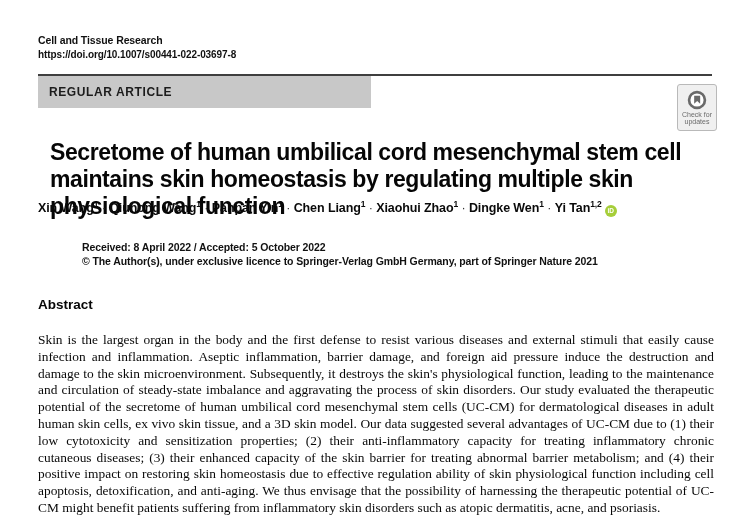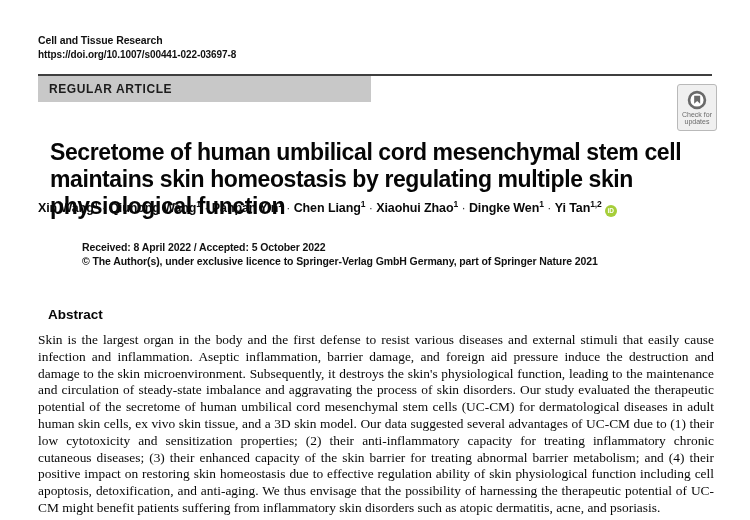--- a/index.html
+++ b/index.html
@@ -16,21 +16,21 @@
   
   .journal-block { position: absolute; left: 38px; top: 33px; line-height: 14.5px; }
   .journal-name { font-size: 10.5px; font-weight: 700; letter-spacing: -0.1px; color: #111; }
   .doi-line { font-size: 10px; font-weight: 600; letter-spacing: -0.1px; color: #111; }
 
   .header-rule {
     position: absolute; left: 38px; top: 74px; width: 674px; height: 2px;
     background: #3f3f3f;
   }
   .article-type-banner {
-    position: absolute; left: 38px; top: 76px; width: 322px; height: 26px;
+    position: absolute; left: 38px; top: 76px; width: 322px; height: 32px;
     background: #c8c8c8;
     display: flex; align-items: center;
     padding-left: 11px;
     font-size: 12px; font-weight: 700; letter-spacing: 0.6px; color: #1c1c1c;
   }
 
   
   .crossmark {
     position: absolute; left: 677px; top: 84px; width: 40px; height: 47px;
     background: #f0f0f0;
@@ -64,21 +64,21 @@
     cursor: pointer;
   }
 
   
   .dates-block { position: absolute; left: 38px; top: 240px; line-height: 14px; }
   .received-line, .copyright-line { font-size: 10.5px; font-weight: 600; letter-spacing: -0.1px; color: #111; padding-left: 44px; }
 
   
   .abstract-heading {
     position: absolute; left: 38px; top: 297px;
-    font-size: 13.5px; font-weight: 700; color: #060606; margin: 10px;
+    font-size: 13.5px; font-weight: 700; color: #060606; margin: 0;
   }
   .abstract-text {
     position: absolute; left: 38px; top: 332px; width: 676px;
     font-family: "Liberation Serif", serif;
     font-size: 13.4px; line-height: 16.8px;
     text-align: justify;
     color: #080808;
     margin: 0;
   }
 </style>

